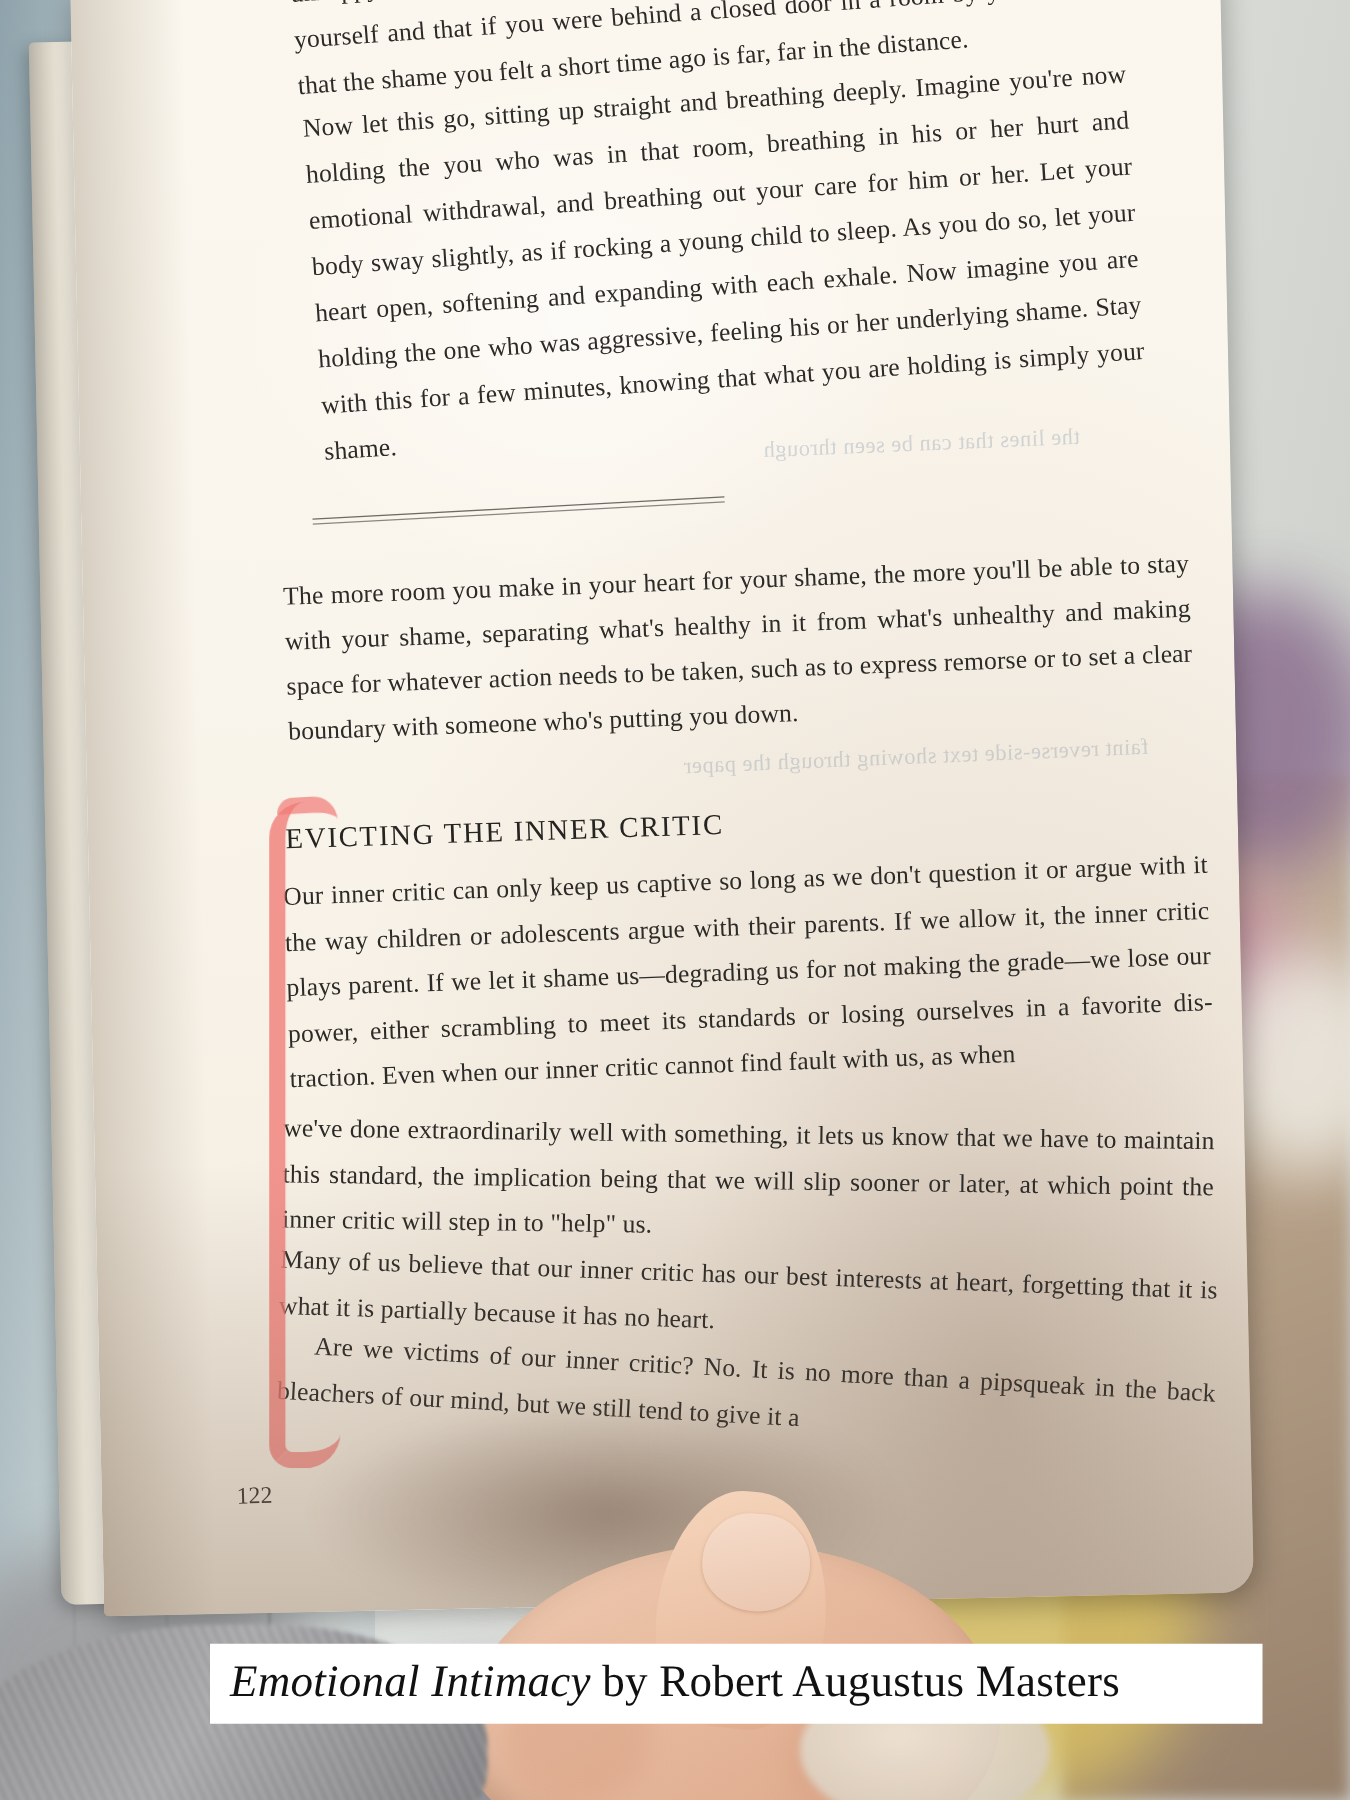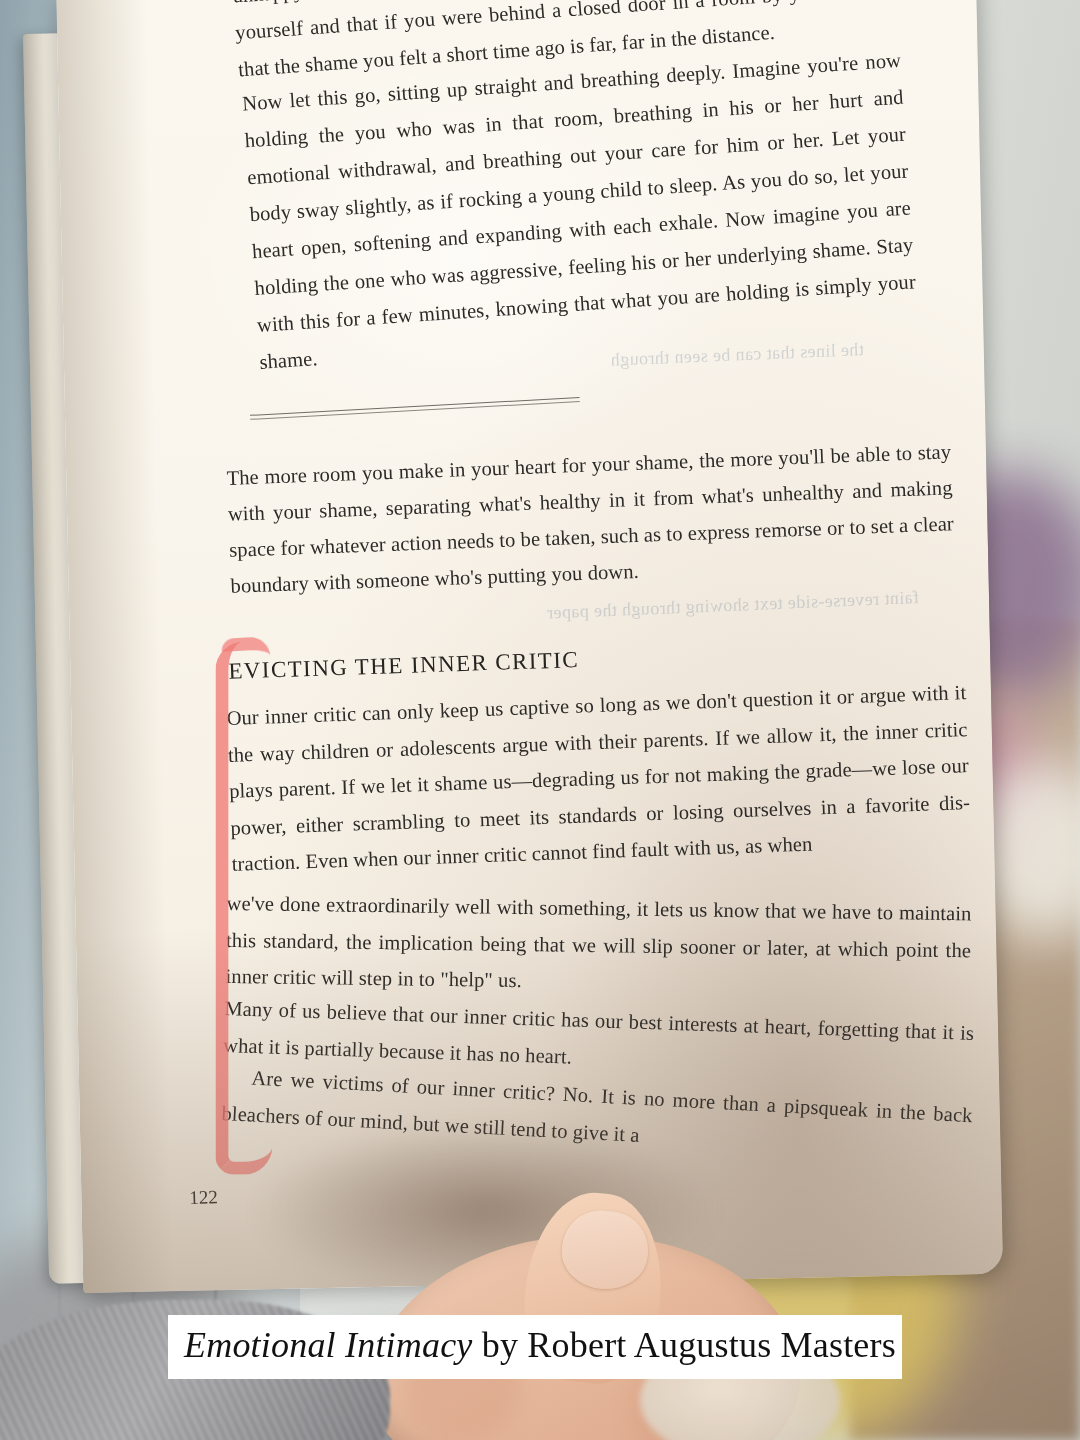--- a/index.html
+++ b/index.html
@@ -325,21 +325,21 @@
     border-radius: 50%;
     filter: blur(3px);
     opacity: .9;
   }
 
   
   #caption {
     position: absolute;
     left: 168px;
     top: 1315px;
-    width: 734px;
+    width: 842px;
     background: #ffffff;
     padding: 10px 16px 12px 16px;
     box-sizing: border-box;
     font-size: 36px;
     line-height: 1.16;
     color: #111;
     letter-spacing: .2px;
     white-space: nowrap;
   }
   #caption .title {

